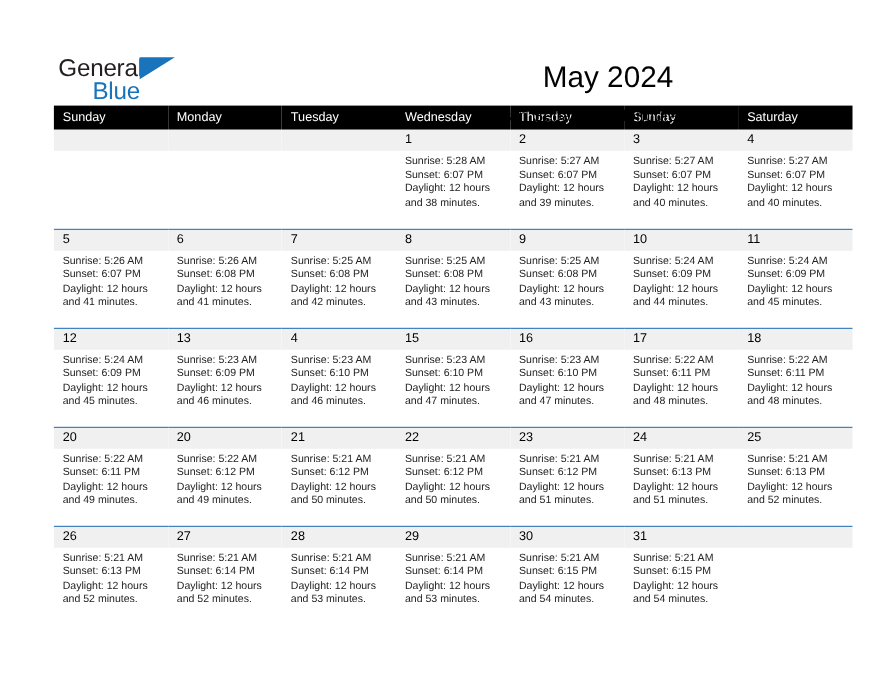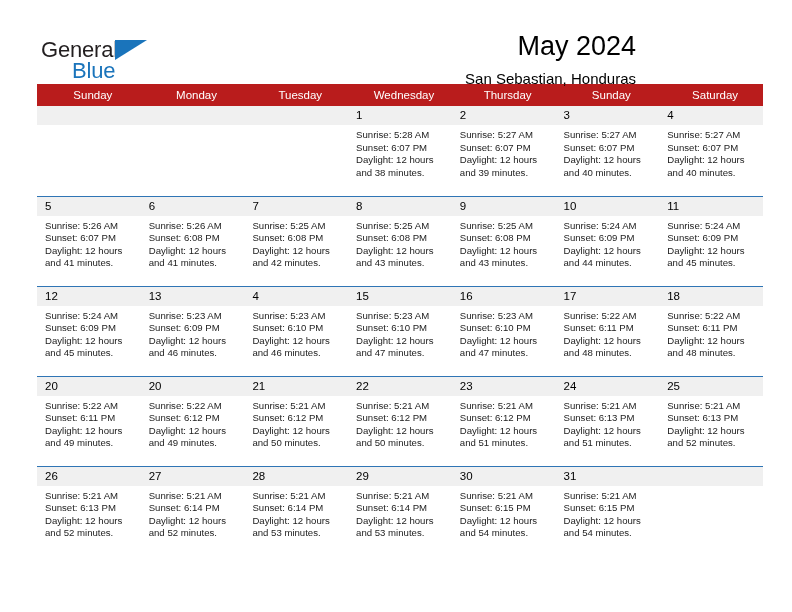--- a/index.html
+++ b/index.html
@@ -13,21 +13,21 @@
     width: 792px;
     height: 612px;
     font-family: "Liberation Sans", sans-serif;
     color: #000000;
     overflow: hidden;
   }
   .page {
     position: relative;
     width: 676px;
     height: 612px;
-    padding: 4px;
+    padding: 16px;
   }
 
   
   .header {
     position: relative;
     height: 80px;
     padding: 25px 36px 0 33px;
     display: flex;
     align-items: flex-start;
     justify-content: space-between;
@@ -69,43 +69,43 @@
   }
   .title-block {
     text-align: right;
     padding-top: 2px;
   }
   .cal-title {
     font-size: 27px;
     font-weight: normal;
     color: #000000;
     line-height: 1.15;
-    margin: 0;
+    margin: 12px;
   }
   .cal-subtitle {
     font-size: 15px;
     font-weight: normal;
     color: #000000;
     margin: 9px 0 14px 0;
     line-height: 1.1;
   }
 
   
   .calendar {
     margin: 0 33px 0 33px;
     width: 726px;
     border-collapse: collapse;
     table-layout: fixed;
   }
   .calendar th {
-    background: #b91c1c;
+    background: #000000;
     color: #ffffff;
     font-size: 11.5px;
     font-weight: normal;
-    text-align: center;
+    text-align: left;
     padding: 5px 0 5px 8px;
     height: 21px;
     border: none;
   }
   .calendar td {
     width: 103.7px;
     height: 90px;
     vertical-align: top;
     padding: 0;
     border: none;

